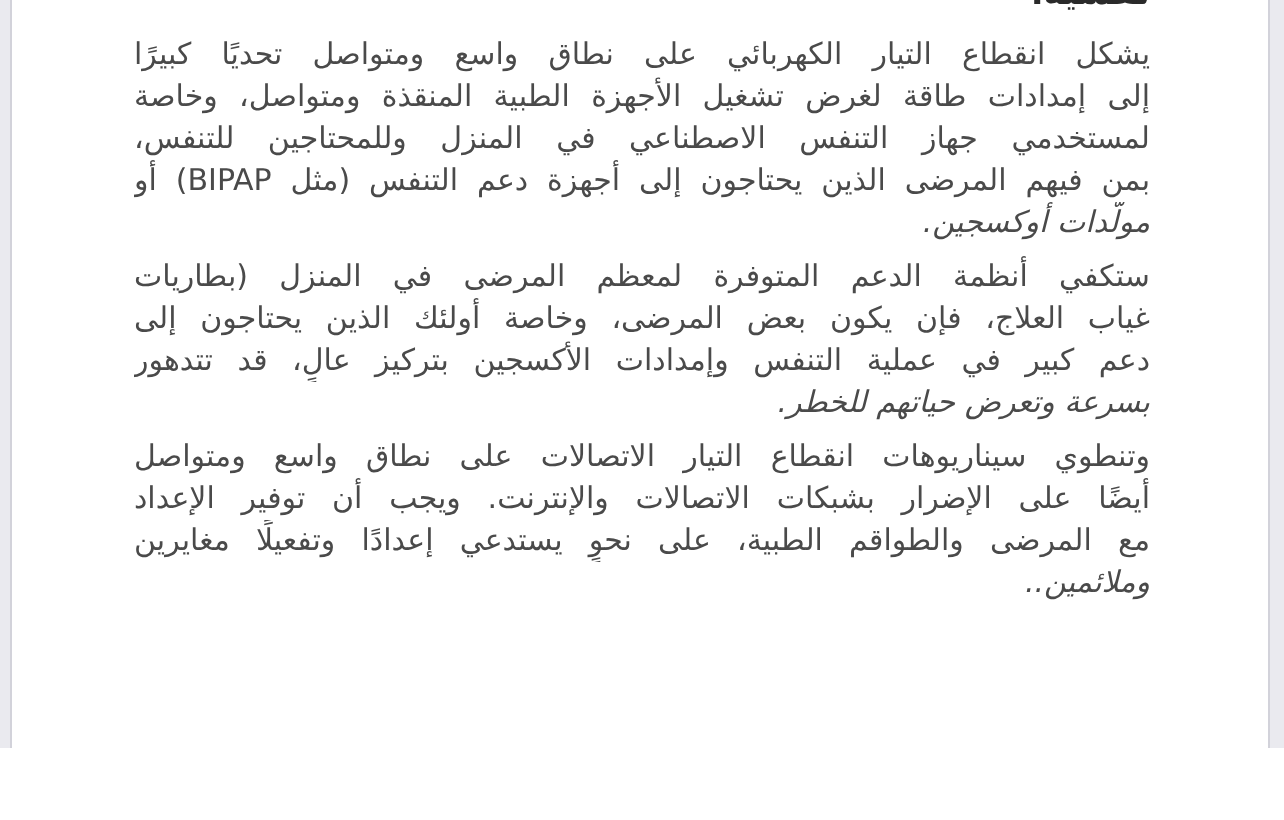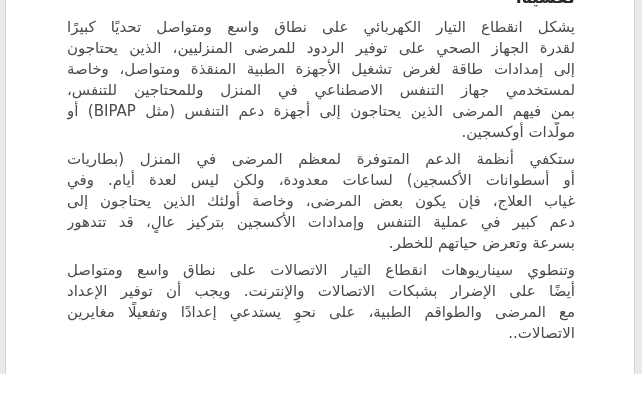--- a/index.html
+++ b/index.html
@@ -63,20 +63,21 @@
     font-size: 15px;
     line-height: 21px;
     height: 21px;
     color: #4a4a4a;
     white-space: nowrap;
     overflow: hidden;
   }
   .para .line.last {
     text-align: right;
     text-align-last: right;
+    font-style: italic;
   }
   .section-heading {
     position: absolute;
     top: 383px;
     right: 27px;
     width: 580px;
     text-align: right;
     font-weight: bold;
     font-size: 19.5px;
     line-height: 30px;
@@ -90,36 +91,34 @@
 <div class="viewport">
   <div class="edge left-strip"></div>
   <div class="edge right-strip"></div>
 
   <div class="content">
     <div class="clipped-heading-top">نفسية.</div>
 
     <div class="doc-body">
         <div class="para">
           <div class="line">يشكل انقطاع التيار الكهربائي على نطاق واسع ومتواصل تحديًا كبيرًا</div>
-          <div class="line">لقدرة الجهاز الصحي على توفير الردود للمرضى المنزليين، الذين يحتاجون</div>
           <div class="line">إلى إمدادات طاقة لغرض تشغيل الأجهزة الطبية المنقذة ومتواصل، وخاصة</div>
           <div class="line">لمستخدمي جهاز التنفس الاصطناعي في المنزل وللمحتاجين للتنفس،</div>
           <div class="line">بمن فيهم المرضى الذين يحتاجون إلى أجهزة دعم التنفس (مثل BIPAP) أو</div>
           <div class="line last">مولّدات أوكسجين.</div>
         </div>
         <div class="para">
           <div class="line">ستكفي أنظمة الدعم المتوفرة لمعظم المرضى في المنزل (بطاريات</div>
-          <div class="line">أو أسطوانات الأكسجين) لساعات معدودة، ولكن ليس لعدة أيام. وفي</div>
           <div class="line">غياب العلاج، فإن يكون بعض المرضى، وخاصة أولئك الذين يحتاجون إلى</div>
           <div class="line">دعم كبير في عملية التنفس وإمدادات الأكسجين بتركيز عالٍ، قد تتدهور</div>
           <div class="line last">بسرعة وتعرض حياتهم للخطر.</div>
         </div>
         <div class="para">
           <div class="line">وتنطوي سيناريوهات انقطاع التيار الاتصالات على نطاق واسع ومتواصل</div>
           <div class="line">أيضًا على الإضرار بشبكات الاتصالات والإنترنت. ويجب أن توفير الإعداد</div>
           <div class="line">مع المرضى والطواقم الطبية، على نحوٍ يستدعي إعدادًا وتفعيلًا مغايرين</div>
-          <div class="line last">الاتصالات..</div>
+          <div class="line last">وملائمين..</div>
         </div>
       </div>
   </div>
 
   <div class="section-heading">تعليمات عامة حول كيفية العمل:</div>
 </div>
 
 </body></html>

